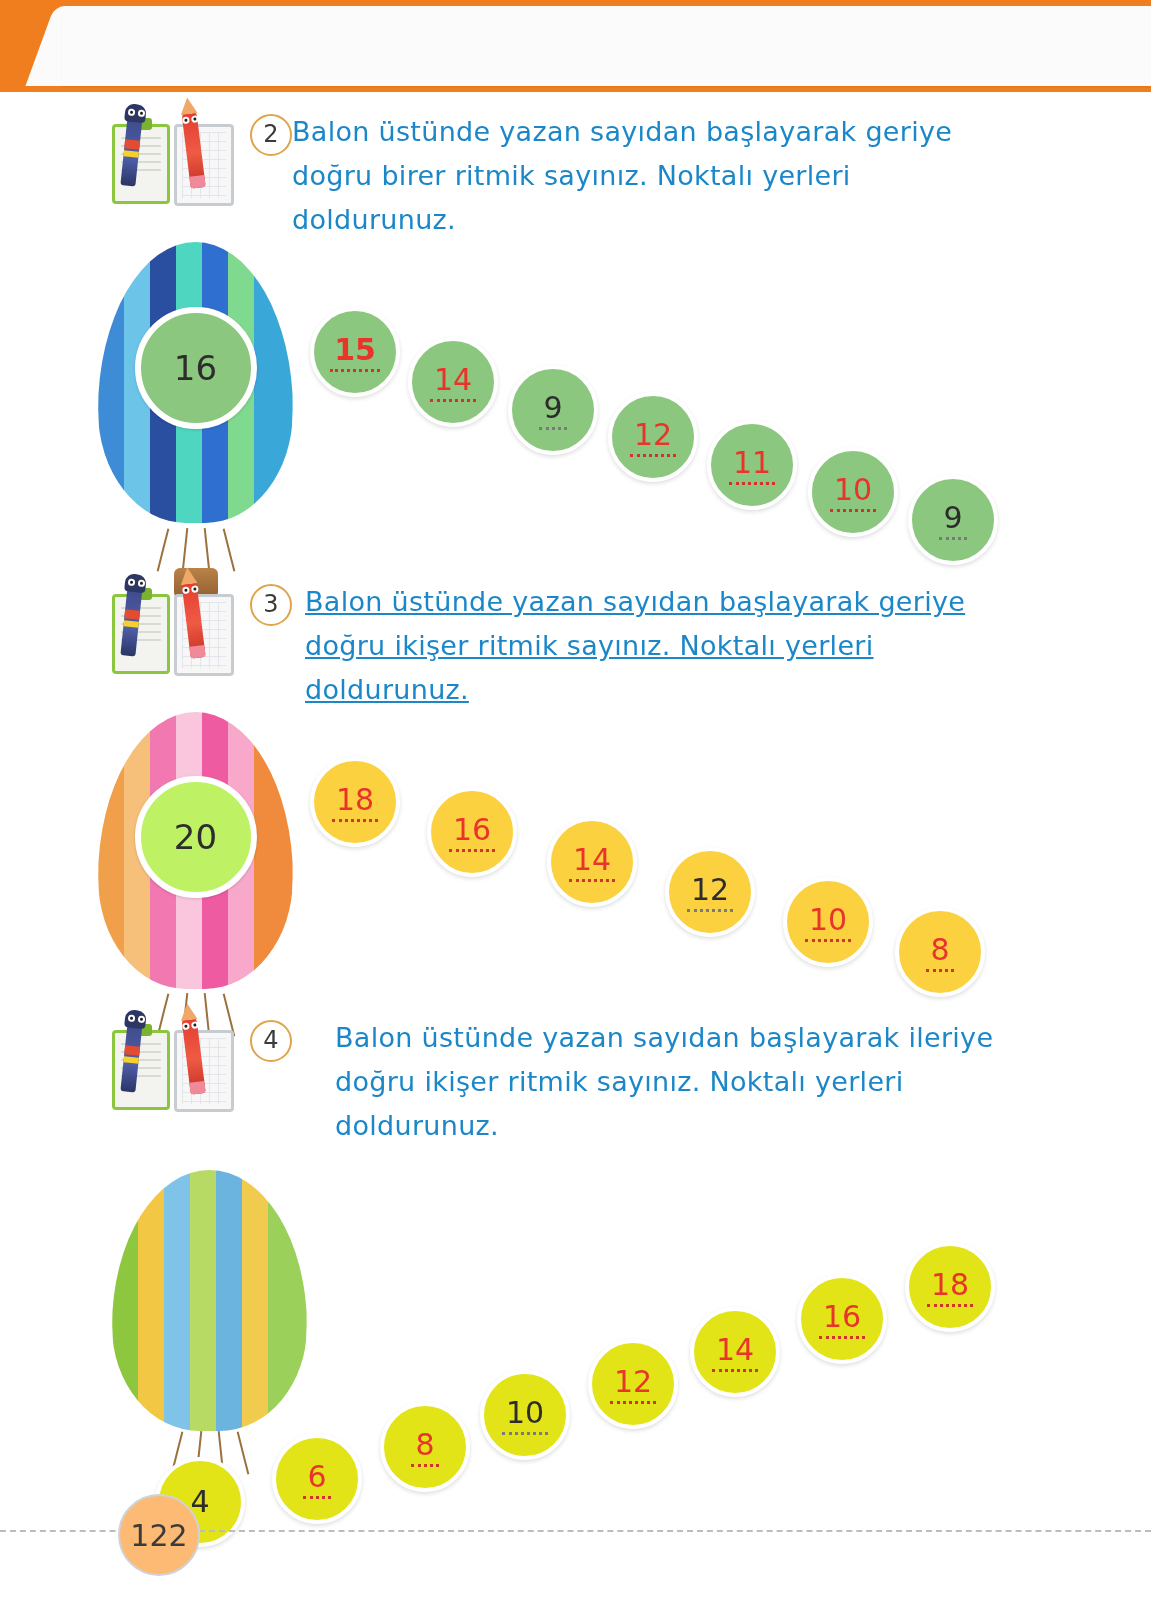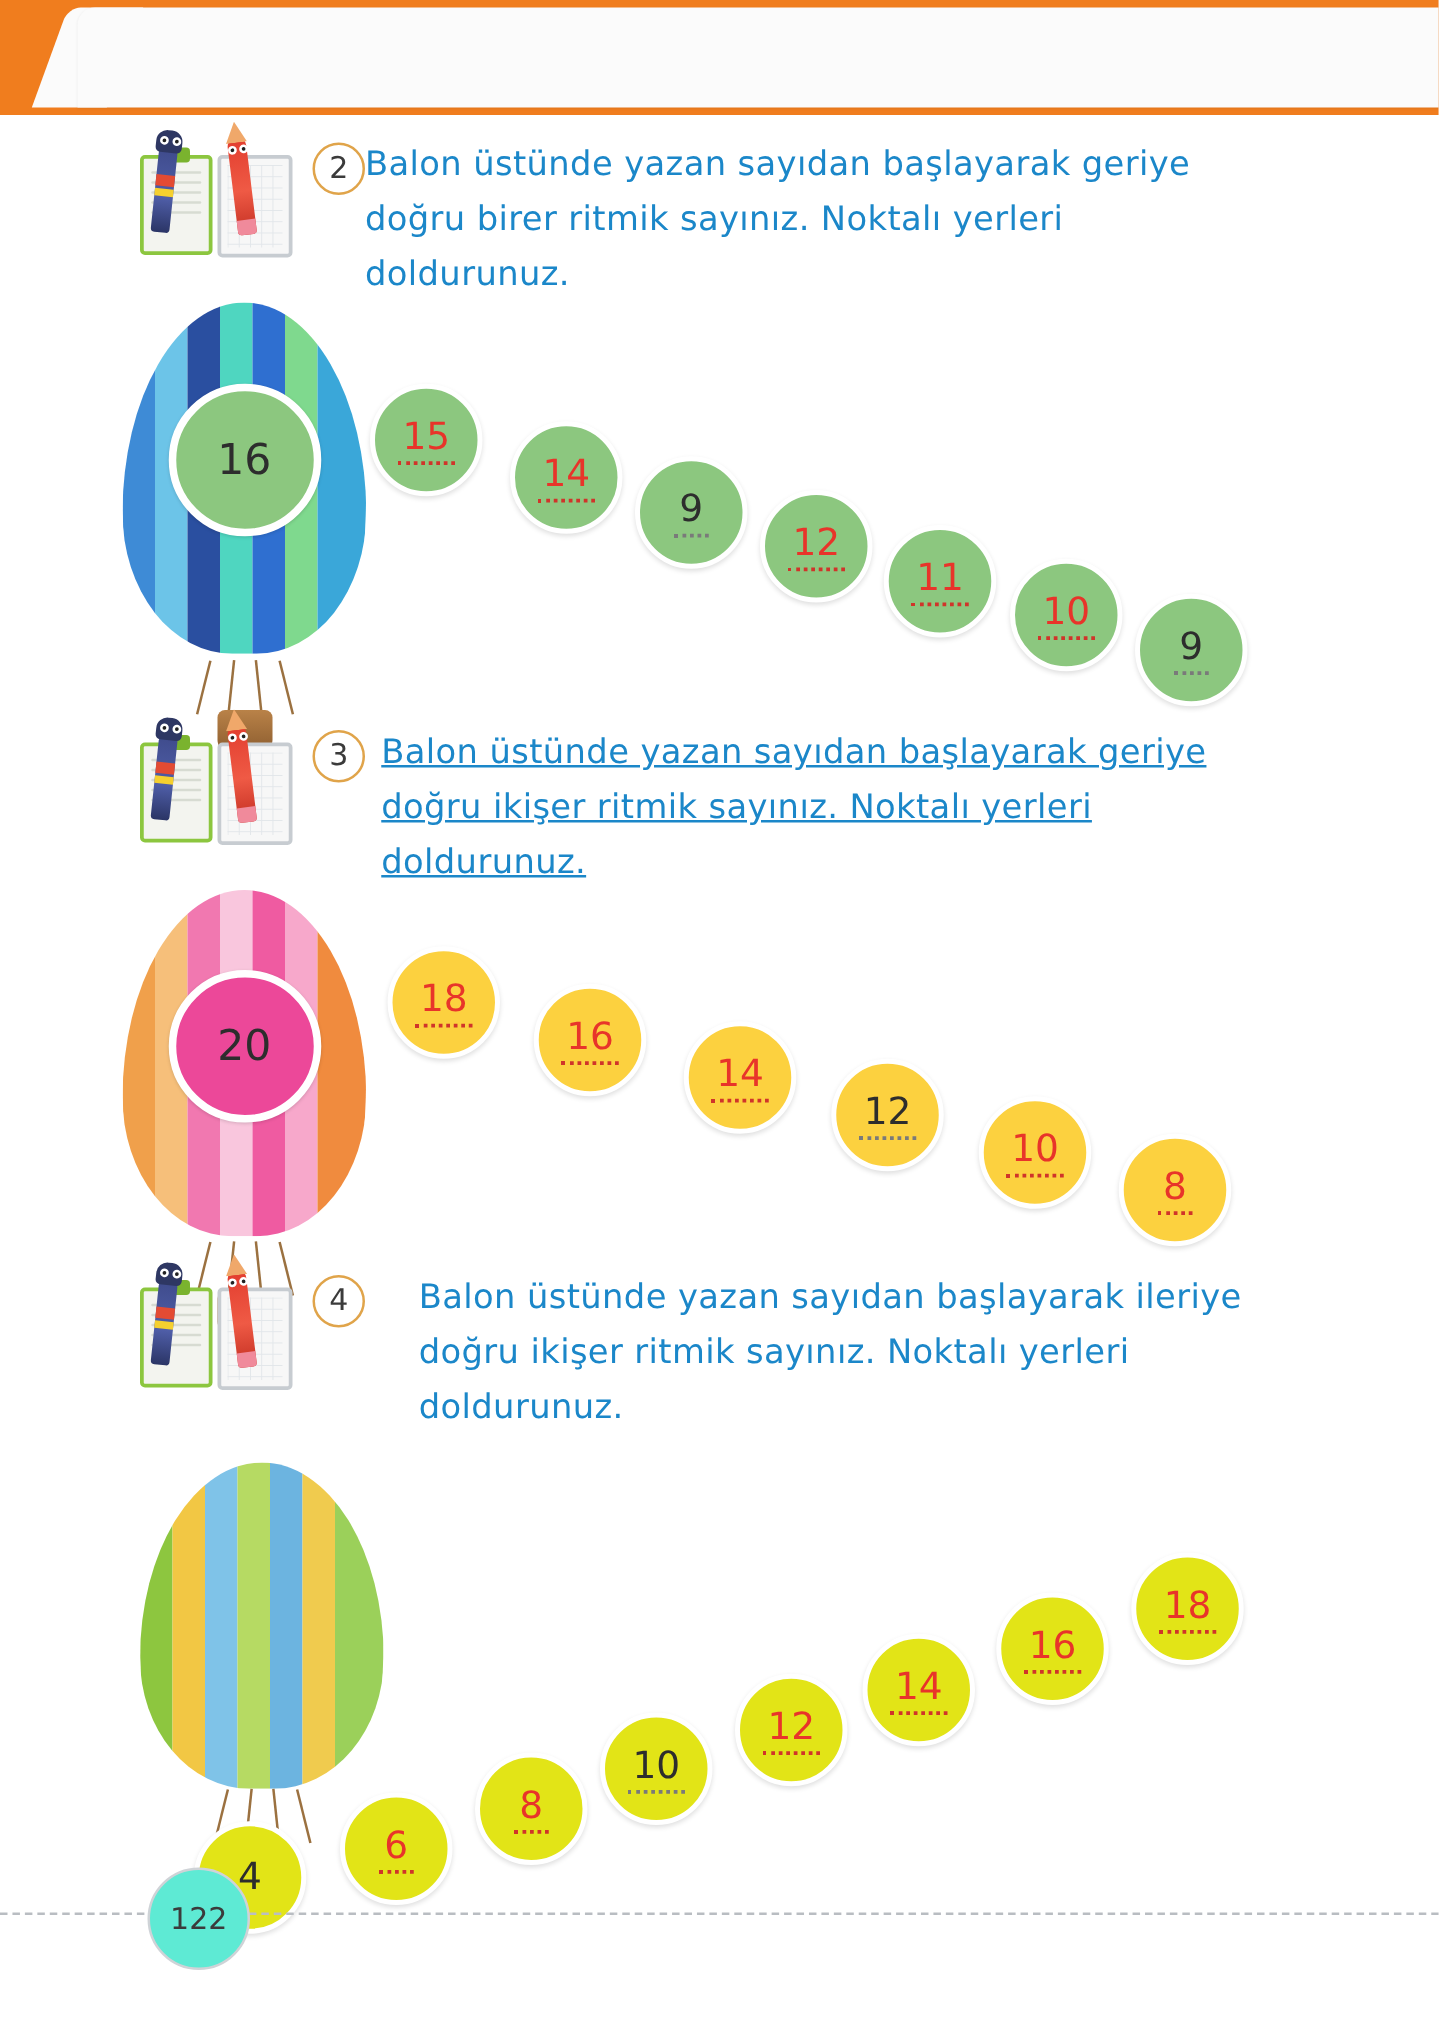--- a/index.html
+++ b/index.html
@@ -123,23 +123,23 @@
   .bubble .val.blank{color:#2d2d2d;border-bottom:3px dotted #7a7a7a;}
   .bubble .val.plain{color:#2d2d2d;}
 
   
   .footer-line{
     position:absolute;left:0;top:1530px;width:1151px;height:0;
     border-top:2px dashed #b9bdc2;
   }
   .page-num{
     position:absolute;left:118px;top:1494px;width:78px;height:78px;border-radius:50%;
-    background:#5eead4;border:2px solid #cfd3d7;
+    background:#fdba74;border:2px solid #cfd3d7;
     display:flex;align-items:center;justify-content:center;
-    font-size:24px;color:#3b3b3b;
+    font-size:30px;color:#3b3b3b;
   }
 </style>
 </head>
 <body>
 
 <div class="top-bar">
   <div class="top-bar-cut"></div>
   <div class="top-bar-white"></div>
 </div>
 
@@ -193,21 +193,21 @@
       <div class="ring">16</div>
       <div class="ropes">
         <i style="left:6px;transform:rotate(14deg);"></i>
         <i style="left:28px;transform:rotate(6deg);"></i>
         <i style="left:50px;transform:rotate(-6deg);"></i>
         <i style="left:72px;transform:rotate(-14deg);"></i>
       </div>
       <div class="basket"></div>
     </div>
 
-    <div class="bubble green" style="left:296px;top:215px;">
+    <div class="bubble green" style="left:310px;top:215px;font-weight:bold;">
       <span class="val filled">15</span>
     </div>
     <div class="bubble green" style="left:408px;top:245px;">
       <span class="val filled">14</span>
     </div>
     <div class="bubble green" style="left:508px;top:273px;">
       <span class="val blank">9</span>
     </div>
     <div class="bubble green" style="left:608px;top:300px;">
       <span class="val filled">12</span>
@@ -261,21 +261,21 @@
     <div class="balloon" style="left:98px;top:150px;width:195px;height:355px;">
       <div class="env">
         <i style="left:0;width:26px;background:#f0a04b;border-radius:50% 0 0 50%;"></i>
         <i style="left:26px;width:26px;background:#f6bf7a;"></i>
         <i style="left:52px;width:26px;background:#f178b0;"></i>
         <i style="left:78px;width:26px;background:#f9c6dd;"></i>
         <i style="left:104px;width:26px;background:#ef5ba1;"></i>
         <i style="left:130px;width:26px;background:#f7a8cb;"></i>
         <i style="left:156px;width:39px;background:#f08b3e;border-radius:0 50% 50% 0;"></i>
       </div>
-      <div class="ring" style="background:#ec4899;">20</div>
+      <div class="ring" style="background:#bef264;">20</div>
       <div class="ropes">
         <i style="left:6px;transform:rotate(14deg);"></i>
         <i style="left:28px;transform:rotate(6deg);"></i>
         <i style="left:50px;transform:rotate(-6deg);"></i>
         <i style="left:72px;transform:rotate(-14deg);"></i>
       </div>
       <div class="basket"></div>
     </div>
 
     <div class="bubble yellow" style="left:310px;top:195px;">

